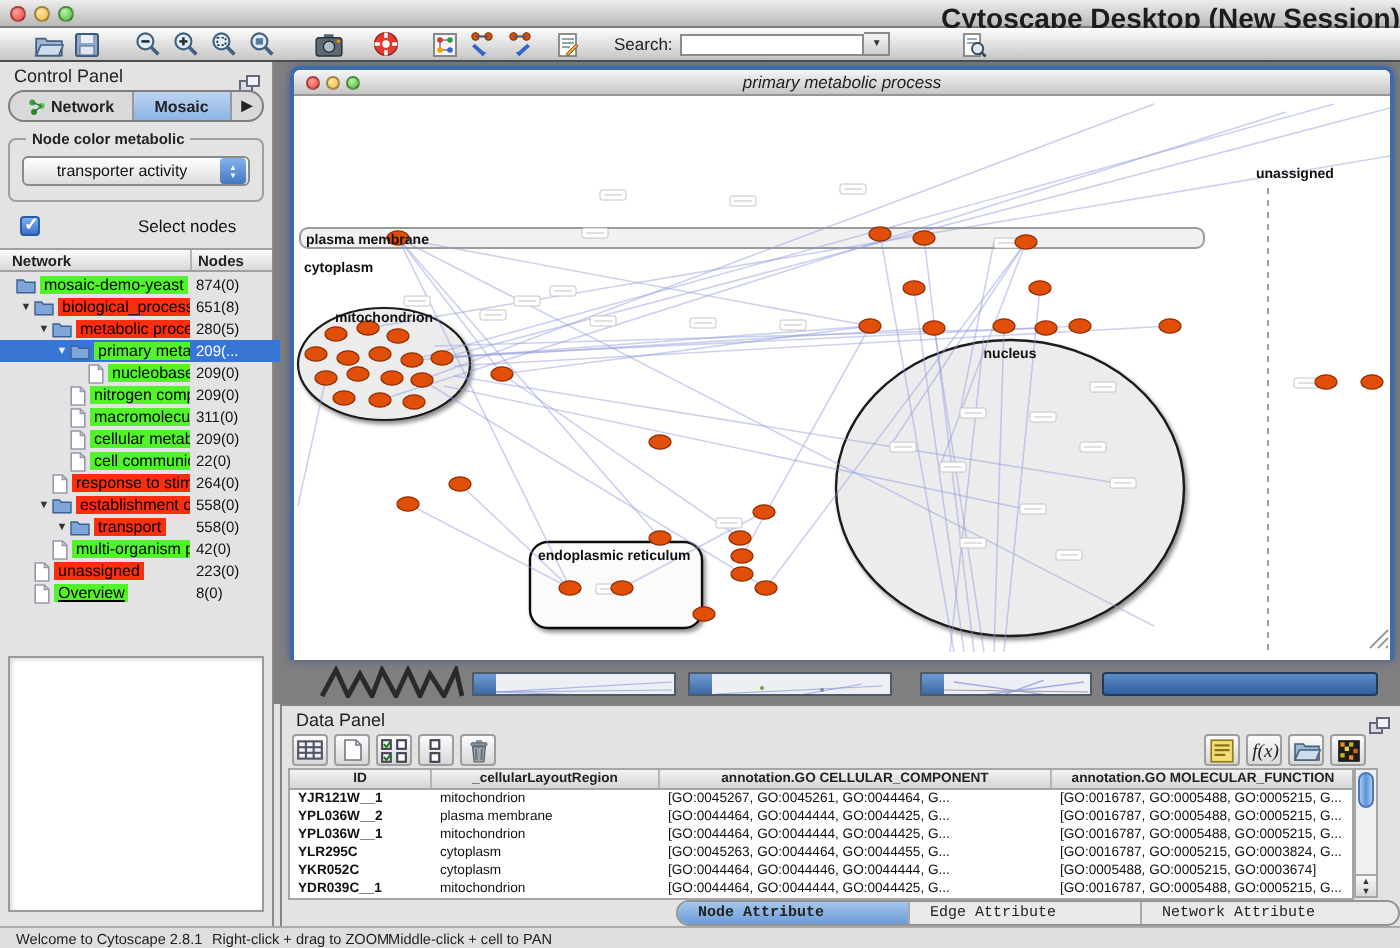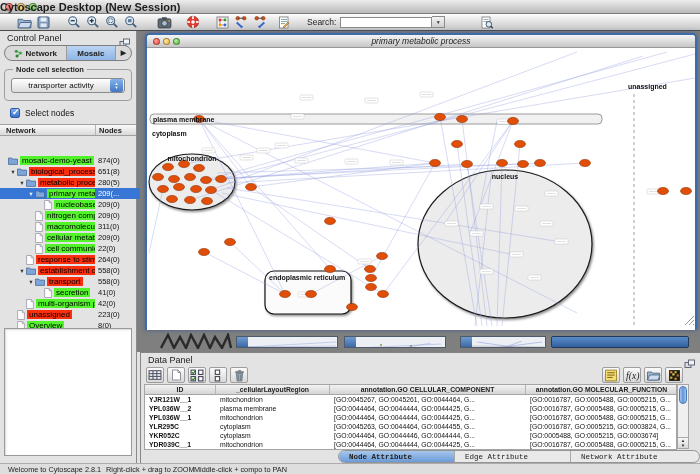--- a/index.html
+++ b/index.html
@@ -6,21 +6,21 @@
   *{box-sizing:border-box;}
   .window{position:relative;width:700px;height:474px;background:#e3e3e3;overflow:hidden;
           font-family:"Liberation Sans",sans-serif;-webkit-font-smoothing:antialiased;}
   
   .titlebar{position:absolute;left:0;top:0;width:700px;height:14px;
             background:linear-gradient(#ededed,#b9b9b9);border-bottom:1px solid #7b7b7b;}
   .tl{position:absolute;top:3px;width:8px;height:8px;border-radius:50%;border:1px solid rgba(0,0,0,.35);}
   .tl.r{left:5px;background:radial-gradient(circle at 35% 30%,#ff9d96,#f04a43);}
   .tl.y{left:17px;background:radial-gradient(circle at 35% 30%,#ffe7a0,#f0b63a);}
   .tl.g{left:29px;background:radial-gradient(circle at 35% 30%,#b6f3a4,#55b837);}
-  .apptitle{position:absolute;left:0;right:0;top:1px;text-align:left;font-size:11px;font-weight:bold;color:#1c1c1c;}
+  .apptitle{position:absolute;left:0;right:0;top:1px;text-align:right;font-size:14px;font-weight:bold;color:#1c1c1c;}
   .toolbar{position:absolute;left:0;top:14px;width:700px;height:17px;
            background:linear-gradient(#fdfdfd,#c6c6c6);border-bottom:1px solid #4d4d4d;
            display:flex;align-items:center;padding-left:16px;}
   .tbtn{width:16px;height:14px;display:flex;align-items:center;justify-content:center;flex:0 0 auto;margin-right:3px;}
   .searchlbl{font-size:8.5px;color:#222;margin:0 4px 0 12px;}
   .searchbox{width:92px;height:11px;border:1px solid #8b8b8b;background:#fff;font-size:8px;padding:0 2px;}
   .searcharrow{width:13px;height:12px;border:1px solid #8b8b8b;border-left:none;background:linear-gradient(#f4f4f4,#cfcfcf);
                font-size:5px;line-height:11px;text-align:center;color:#333;}
   
   .desktop{position:absolute;left:137px;top:31px;width:563px;height:321px;background:#7f7f7f;}
@@ -36,32 +36,32 @@
   .cp-tab .glyph{margin-right:3px;display:flex;}
   .cp-tab.arrow{width:15px;flex:0 0 15px;font-size:7px;border-right:none;}
   .groupbox{position:absolute;left:4px;top:38px;width:128px;height:32px;border:1px solid #9f9f9f;border-radius:4px;}
   .grouplbl{position:absolute;left:8px;top:-5px;background:#e3e3e3;padding:0 3px;font-size:7.5px;font-weight:bold;color:#222;}
   .combo{position:absolute;left:6px;top:8px;width:114px;height:15px;border:1px solid #8a8a8a;border-radius:3px;
          background:linear-gradient(#ffffff,#dcdcdc);display:flex;align-items:center;}
   .combo .val{flex:1;text-align:center;font-size:8px;color:#111;}
   .combo .btn{width:13px;height:13px;margin-right:1px;border-radius:2px;
               background:linear-gradient(#82b2ec,#4578c4);display:flex;flex-direction:column;
               align-items:center;justify-content:center;color:#fff;font-size:4px;line-height:4px;}
-  .checkrow{position:absolute;left:10px;top:77px;display:flex;align-items:center;}
+  .checkrow{position:absolute;left:10px;top:77px;display:flex;align-items:center;gap:44px;}
   .checkbox{width:10px;height:10px;border-radius:2px;border:1px solid #2c59a6;
             background:linear-gradient(#7fb0ee,#3a71c9);position:relative;}
   .checkbox:after{content:"\2713";position:absolute;left:1px;top:-2px;color:#fff;font-size:9px;font-weight:bold;}
   .checklbl{font-size:8.5px;color:#111;margin-left:5px;}
   .treeheader{position:absolute;left:0;top:93px;width:136px;height:12px;
               background:linear-gradient(#fafafa,#d9d9d9);border-top:1px solid #9f9f9f;border-bottom:1px solid #9f9f9f;
               font-size:7.5px;font-weight:bold;color:#222;}
   .treeheader .c1{position:absolute;left:6px;top:1px;}
   .treeheader .c2{position:absolute;left:99px;top:1px;}
   .treeheader .sep{position:absolute;left:95px;top:0;width:1px;height:100%;background:#b5b5b5;}
-  .tree{position:absolute;left:0;top:124px;width:140px;height:188px;overflow:hidden;background:#fff0;}
+  .tree{position:absolute;left:0;top:106px;width:140px;height:188px;overflow:hidden;background:#fff0;}
   .trow{position:relative;height:11px;display:flex;align-items:center;font-size:8px;color:#000;}
   .trow.sel{background:#3876d6;}
   .tlead{display:flex;align-items:center;overflow:hidden;width:95px;flex:0 0 95px;}
   .texp{width:8px;flex:0 0 8px;font-size:5.5px;color:#333;text-align:center;}
   .trow.sel .texp{color:#eee;}
   .ticon{flex:0 0 auto;display:flex;margin-right:2px;}
   .tlabel{padding:0 2px;white-space:nowrap;}
   .tcount{position:absolute;left:98px;font-size:7.5px;color:#111;white-space:nowrap;text-align:center;}
   .trow.sel .tcount{color:#fff;}
   .navigator{position:absolute;left:4px;top:297px;width:128px;height:128px;background:#fff;
@@ -516,21 +516,21 @@
             </svg>
           </span>
           <span>Network</span>
         </div>
         <div class="cp-tab sel" style="flex: 1 1 0%;">
           <span>Mosaic</span>
         </div>
         <div class="cp-tab arrow">▶</div>
       </div>
     <div class="groupbox">
-      <span class="grouplbl">Node cell selection</span>
+      <span class="grouplbl">Node color metabolic</span>
       <div class="combo">
         <span class="val">transporter activity</span>
         <span class="btn">
             <span>▲</span>
             <span>▼</span>
           </span>
       </div>
     </div>
     <div class="checkrow">
       <span class="checkbox"></span>
@@ -696,34 +696,20 @@
             <span style="flex: 0 0 27px; width: 27px;"></span>
             <span class="texp">▼</span>
             <span class="ticon">
               <svg width="10" height="9" viewBox="0 0 10 9">
                 <path d="M.5 2 h3.2 l1 1.1 h4.8 V8.4 H.5 Z" fill="#7fa6d8" stroke="#3f5f8f" stroke-width=".7"></path>
               </svg>
             </span>
             <span class="tlabel" style="background: rgb(251, 46, 14);">transport</span>
           </span>
           <span class="tcount">558(0)</span>
-        </div>
-        <div class="trow">
-          <span class="tlead">
-            <span style="flex: 0 0 36px; width: 36px;"></span>
-            <span class="texp"></span>
-            <span class="ticon">
-              <svg width="8" height="10" viewBox="0 0 8 10">
-                <path d="M.6 .5 h4.6 l2.2 2.2 V9.5 H.6 Z" fill="#fff" stroke="#99a" stroke-width=".8"></path>
-                <path d="M5.2 .5 v2.2 h2.2" fill="none" stroke="#99a" stroke-width=".8"></path>
-              </svg>
-            </span>
-            <span class="tlabel" style="background: rgb(83, 243, 43);">secretion</span>
-          </span>
-          <span class="tcount">41(0)</span>
         </div>
         <div class="trow">
           <span class="tlead">
             <span style="flex: 0 0 18px; width: 18px;"></span>
             <span class="texp"></span>
             <span class="ticon">
               <svg width="8" height="10" viewBox="0 0 8 10">
                 <path d="M.6 .5 h4.6 l2.2 2.2 V9.5 H.6 Z" fill="#fff" stroke="#99a" stroke-width=".8"></path>
                 <path d="M5.2 .5 v2.2 h2.2" fill="none" stroke="#99a" stroke-width=".8"></path>
               </svg>
@@ -901,16 +887,16 @@
 
   
   <div class="browser-tabs" id="btabs">
       <span class="btab sel">Node Attribute Browser</span>
       <span class="btab">Edge Attribute Browser</span>
       <span class="btab">Network Attribute Browser</span>
     </div>
   <div class="statusbar" id="statusbar">
       <span class="sitem" style="left: 8px;">Welcome to Cytoscape 2.8.1</span>
       <span class="sitem" style="left: 106px;">Right-click + drag to ZOOM</span>
-      <span class="sitem" style="left: 194px;">Middle-click + compo to PAN</span>
+      <span class="sitem" style="left: 194px;">Middle-click + cell to PAN</span>
     </div>
 
 </div>
 
 </body></html>

